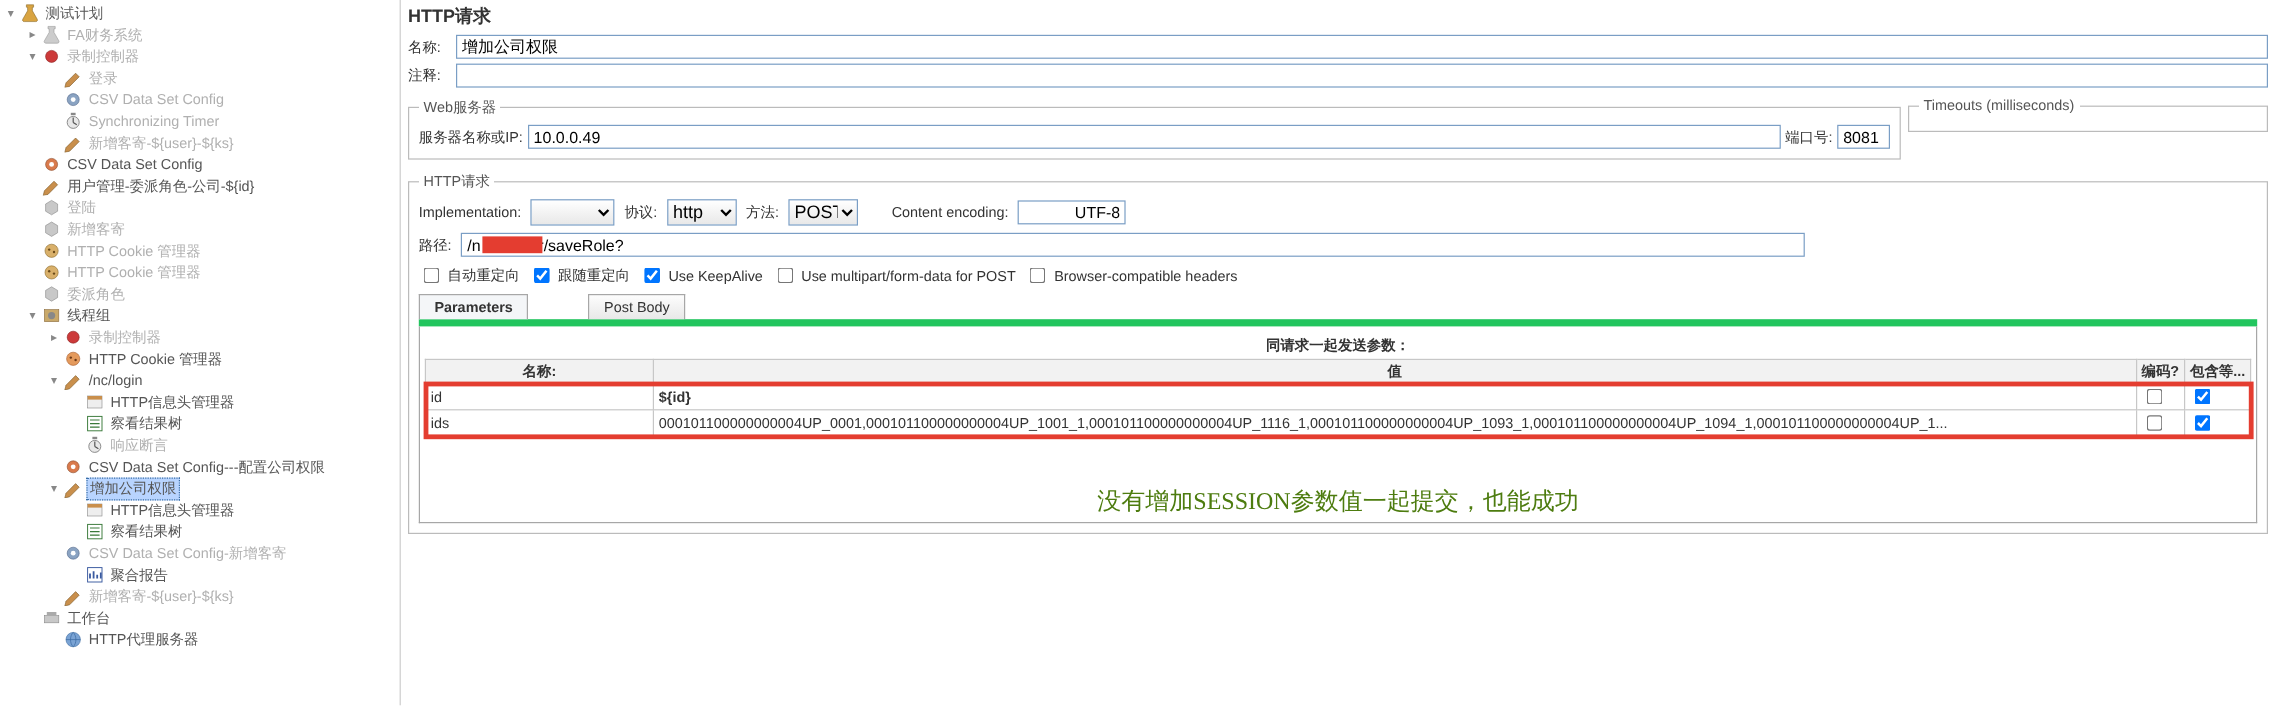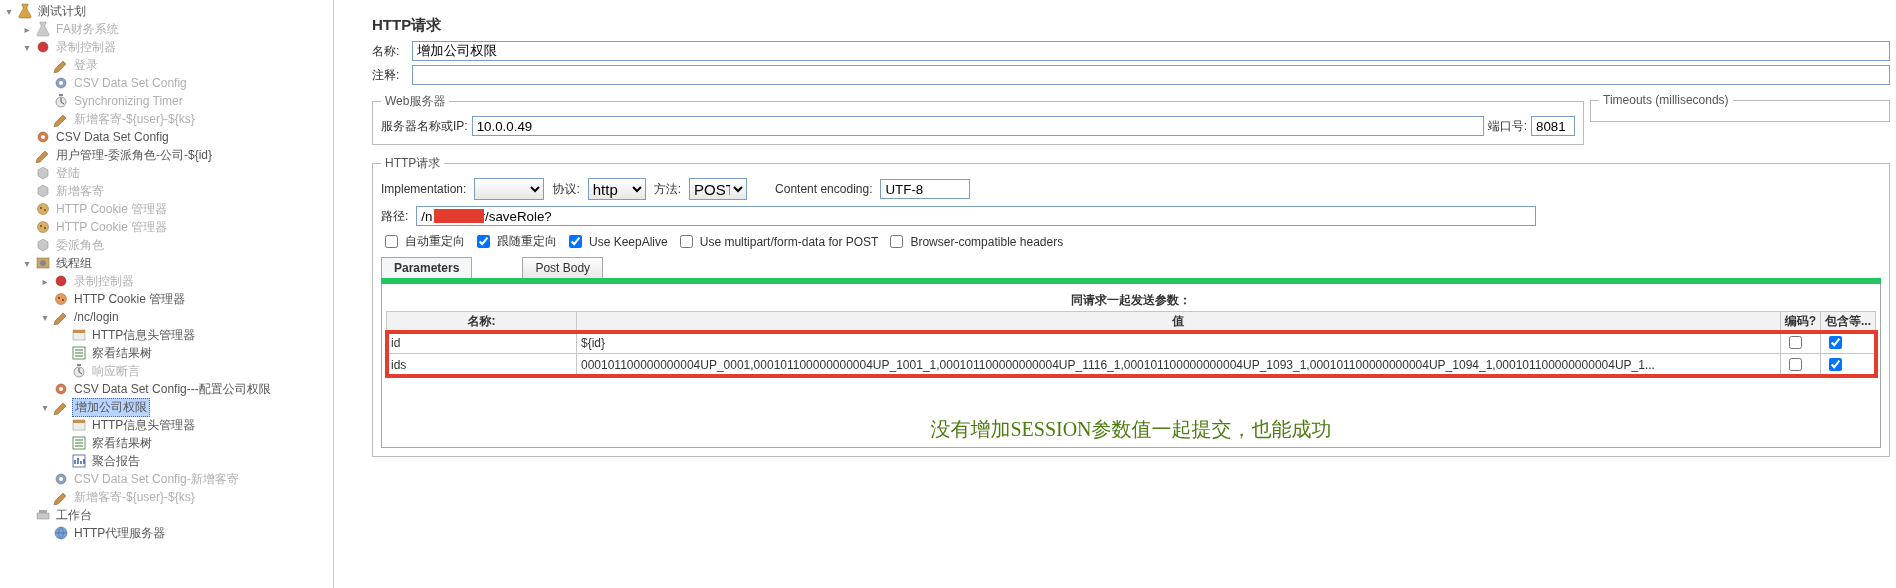--- a/index.html
+++ b/index.html
@@ -51,24 +51,23 @@
   
   .ind0 { padding-left: 0px; }
   .ind1 { padding-left: 18px; }
   .ind2 { padding-left: 36px; }
   .ind3 { padding-left: 54px; }
   
 
   
   .content {
     flex: 1;
-    padding: 16px 6px 6px 6px;
+    padding: 4px 6px 6px 6px;
     overflow: hidden;
     position: relative;
-    margin-left: 32px;
   }
   h2.page-title {
     margin: 0 0 6px 0;
     font-size: 15px;
     font-weight: bold;
   }
   .row { display: flex; align-items: center; margin-bottom: 4px; }
   .row .lbl { width: 40px; text-align: left; }
   .row input[type=text].full { flex: 1; height: 20px; border: 1px solid #7a9ec5; padding: 0 4px; }
 
@@ -89,21 +88,21 @@
   .topline > .timeouts-wrap { width: 300px; }
 
   .httpreq-body .line { display: flex; align-items: center; gap: 8px; margin-bottom: 6px; flex-wrap: wrap;}
   select {
     height: 22px; border: 1px solid #7a9ec5; background: linear-gradient(#fff,#e8e8e8);
     font-size: 15px;
   }
   .sel-impl { width: 70px; }
   .sel-proto { width: 58px; }
   .sel-method { width: 58px; }
-  input.enc { width: 90px; height: 20px; border: 1px solid #7a9ec5; padding: 0 4px; }
+  input.enc { width: 90px; height: 20px; border: 1px solid #7a9ec5; padding: 0 4px; text-align: right; }
 
   .path-row input.path {
     height: 20px; border: 1px solid #7a9ec5; padding: 0 4px;
     width: 1120px;
   }
   .path-censor {
     display: inline-block; width: 50px; height: 14px; background: #e43d30;
     vertical-align: middle;
   }
 
@@ -447,37 +446,37 @@
     </div>
     <div class="tree-item ind3">
       <span class="toggle"></span>
       <span class="icon">
         <svg width="16" height="16" viewBox="0 0 16 16">
           <use href="#ic-tree-res"></use>
         </svg>
       </span>
       <span class="label">察看结果树</span>
     </div>
+    <div class="tree-item ind2 grey">
+      <span class="toggle"></span>
+      <span class="icon">
+        <svg width="16" height="16" viewBox="0 0 16 16">
+          <use href="#ic-gear"></use>
+        </svg>
+      </span>
+      <span class="label">CSV Data Set Config-新增客寄</span>
+    </div>
     <div class="tree-item ind3">
       <span class="toggle"></span>
       <span class="icon">
         <svg width="16" height="16" viewBox="0 0 16 16">
           <use href="#ic-report"></use>
         </svg>
       </span>
       <span class="label">聚合报告</span>
-    </div>
-    <div class="tree-item ind2 grey">
-      <span class="toggle"></span>
-      <span class="icon">
-        <svg width="16" height="16" viewBox="0 0 16 16">
-          <use href="#ic-gear"></use>
-        </svg>
-      </span>
-      <span class="label">CSV Data Set Config-新增客寄</span>
     </div>
     <div class="tree-item ind2 grey">
       <span class="toggle"></span>
       <span class="icon">
         <svg width="16" height="16" viewBox="0 0 16 16">
           <use href="#ic-pencil"></use>
         </svg>
       </span>
       <span class="label">新增客寄-${user}-${ks}</span>
     </div>
@@ -593,21 +592,21 @@
           <tr>
             <th class="col-name">名称:</th>
             <th>值</th>
             <th class="col-enc">编码?</th>
             <th class="col-inc">包含等...</th>
           </tr>
         </thead>
         <tbody id="params-body" class="redbox">
             <tr>
               <td class="col-name">id</td>
-              <td style="max-width:0;overflow:hidden;text-overflow:clip;">${id}</td>
+              <td style="max-width:0;overflow:hidden;text-overflow:clip;font-weight:bold;">${id}</td>
               <td class="col-enc"><input type="checkbox" class="chk" style=""></td>
               <td class="col-inc"><input type="checkbox" class="chk" checked="" style=""></td>
             </tr>
             <tr>
               <td class="col-name">ids</td>
               <td style="max-width:0;overflow:hidden;text-overflow:clip;">000101100000000004UP_0001,000101100000000004UP_1001_1,000101100000000004UP_1116_1,000101100000000004UP_1093_1,000101100000000004UP_1094_1,000101100000000004UP_1...</td>
               <td class="col-enc"><input type="checkbox" class="chk" style=""></td>
               <td class="col-inc"><input type="checkbox" class="chk" checked="" style=""></td>
             </tr>
           </tbody>

